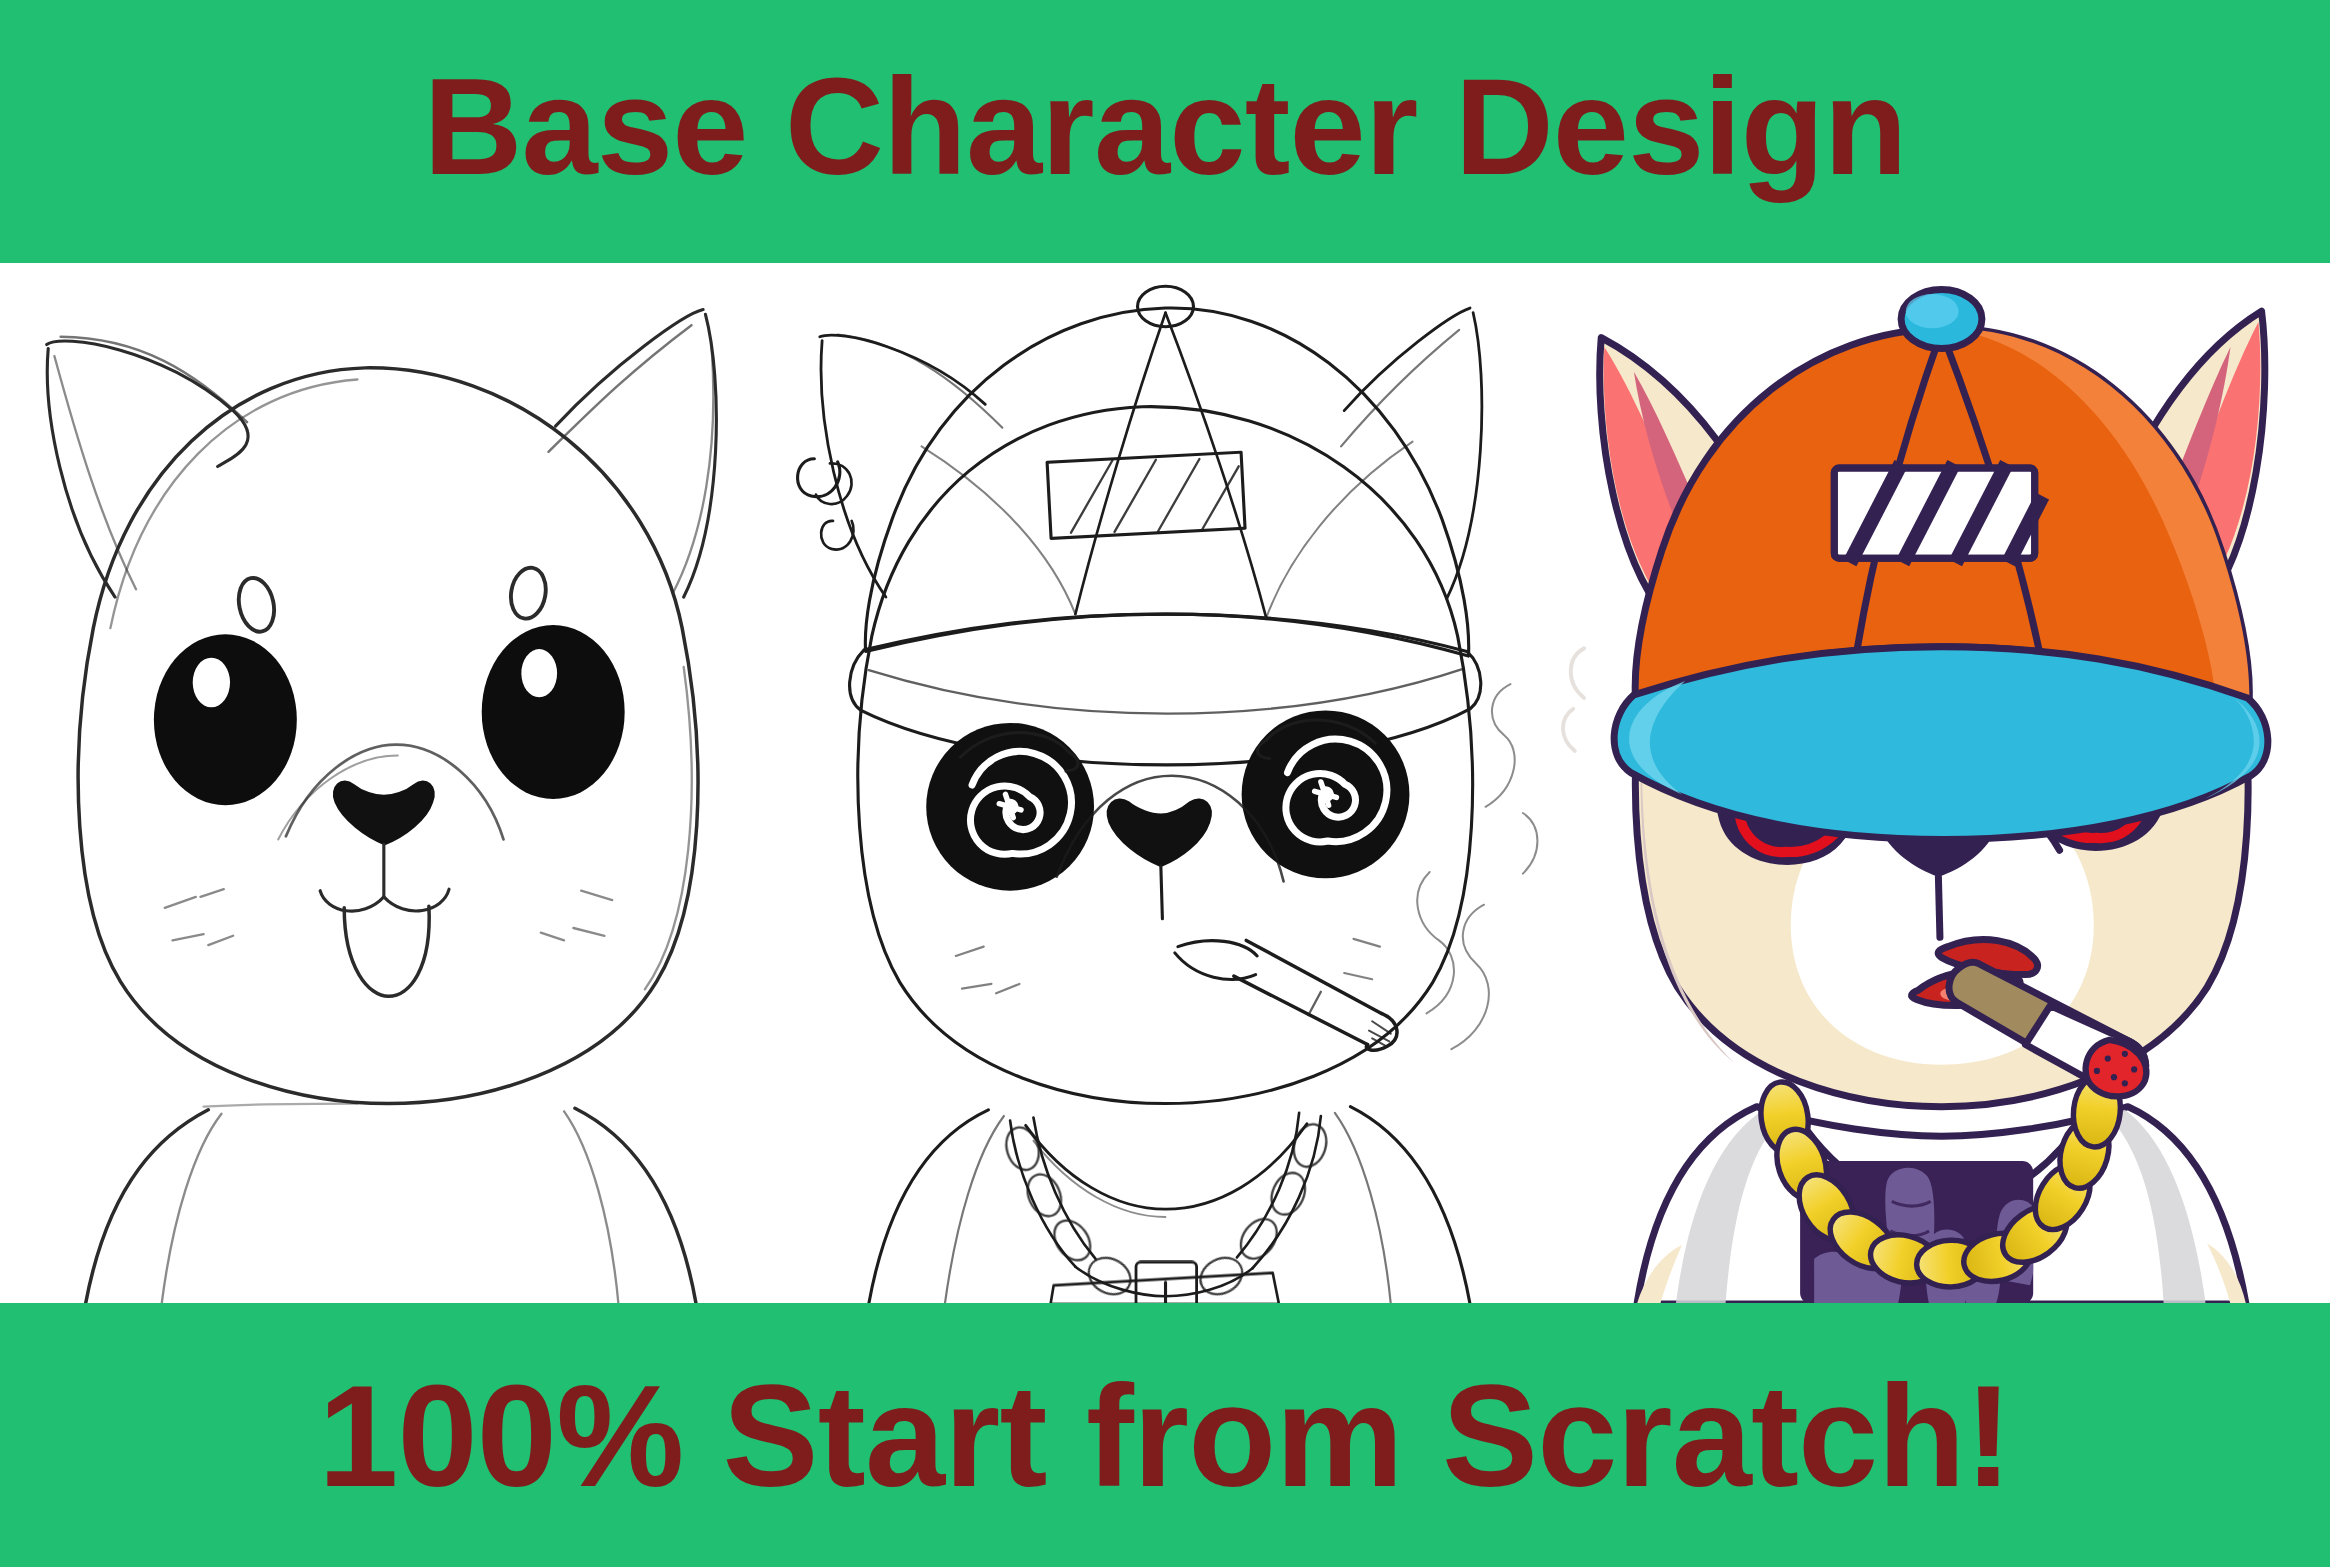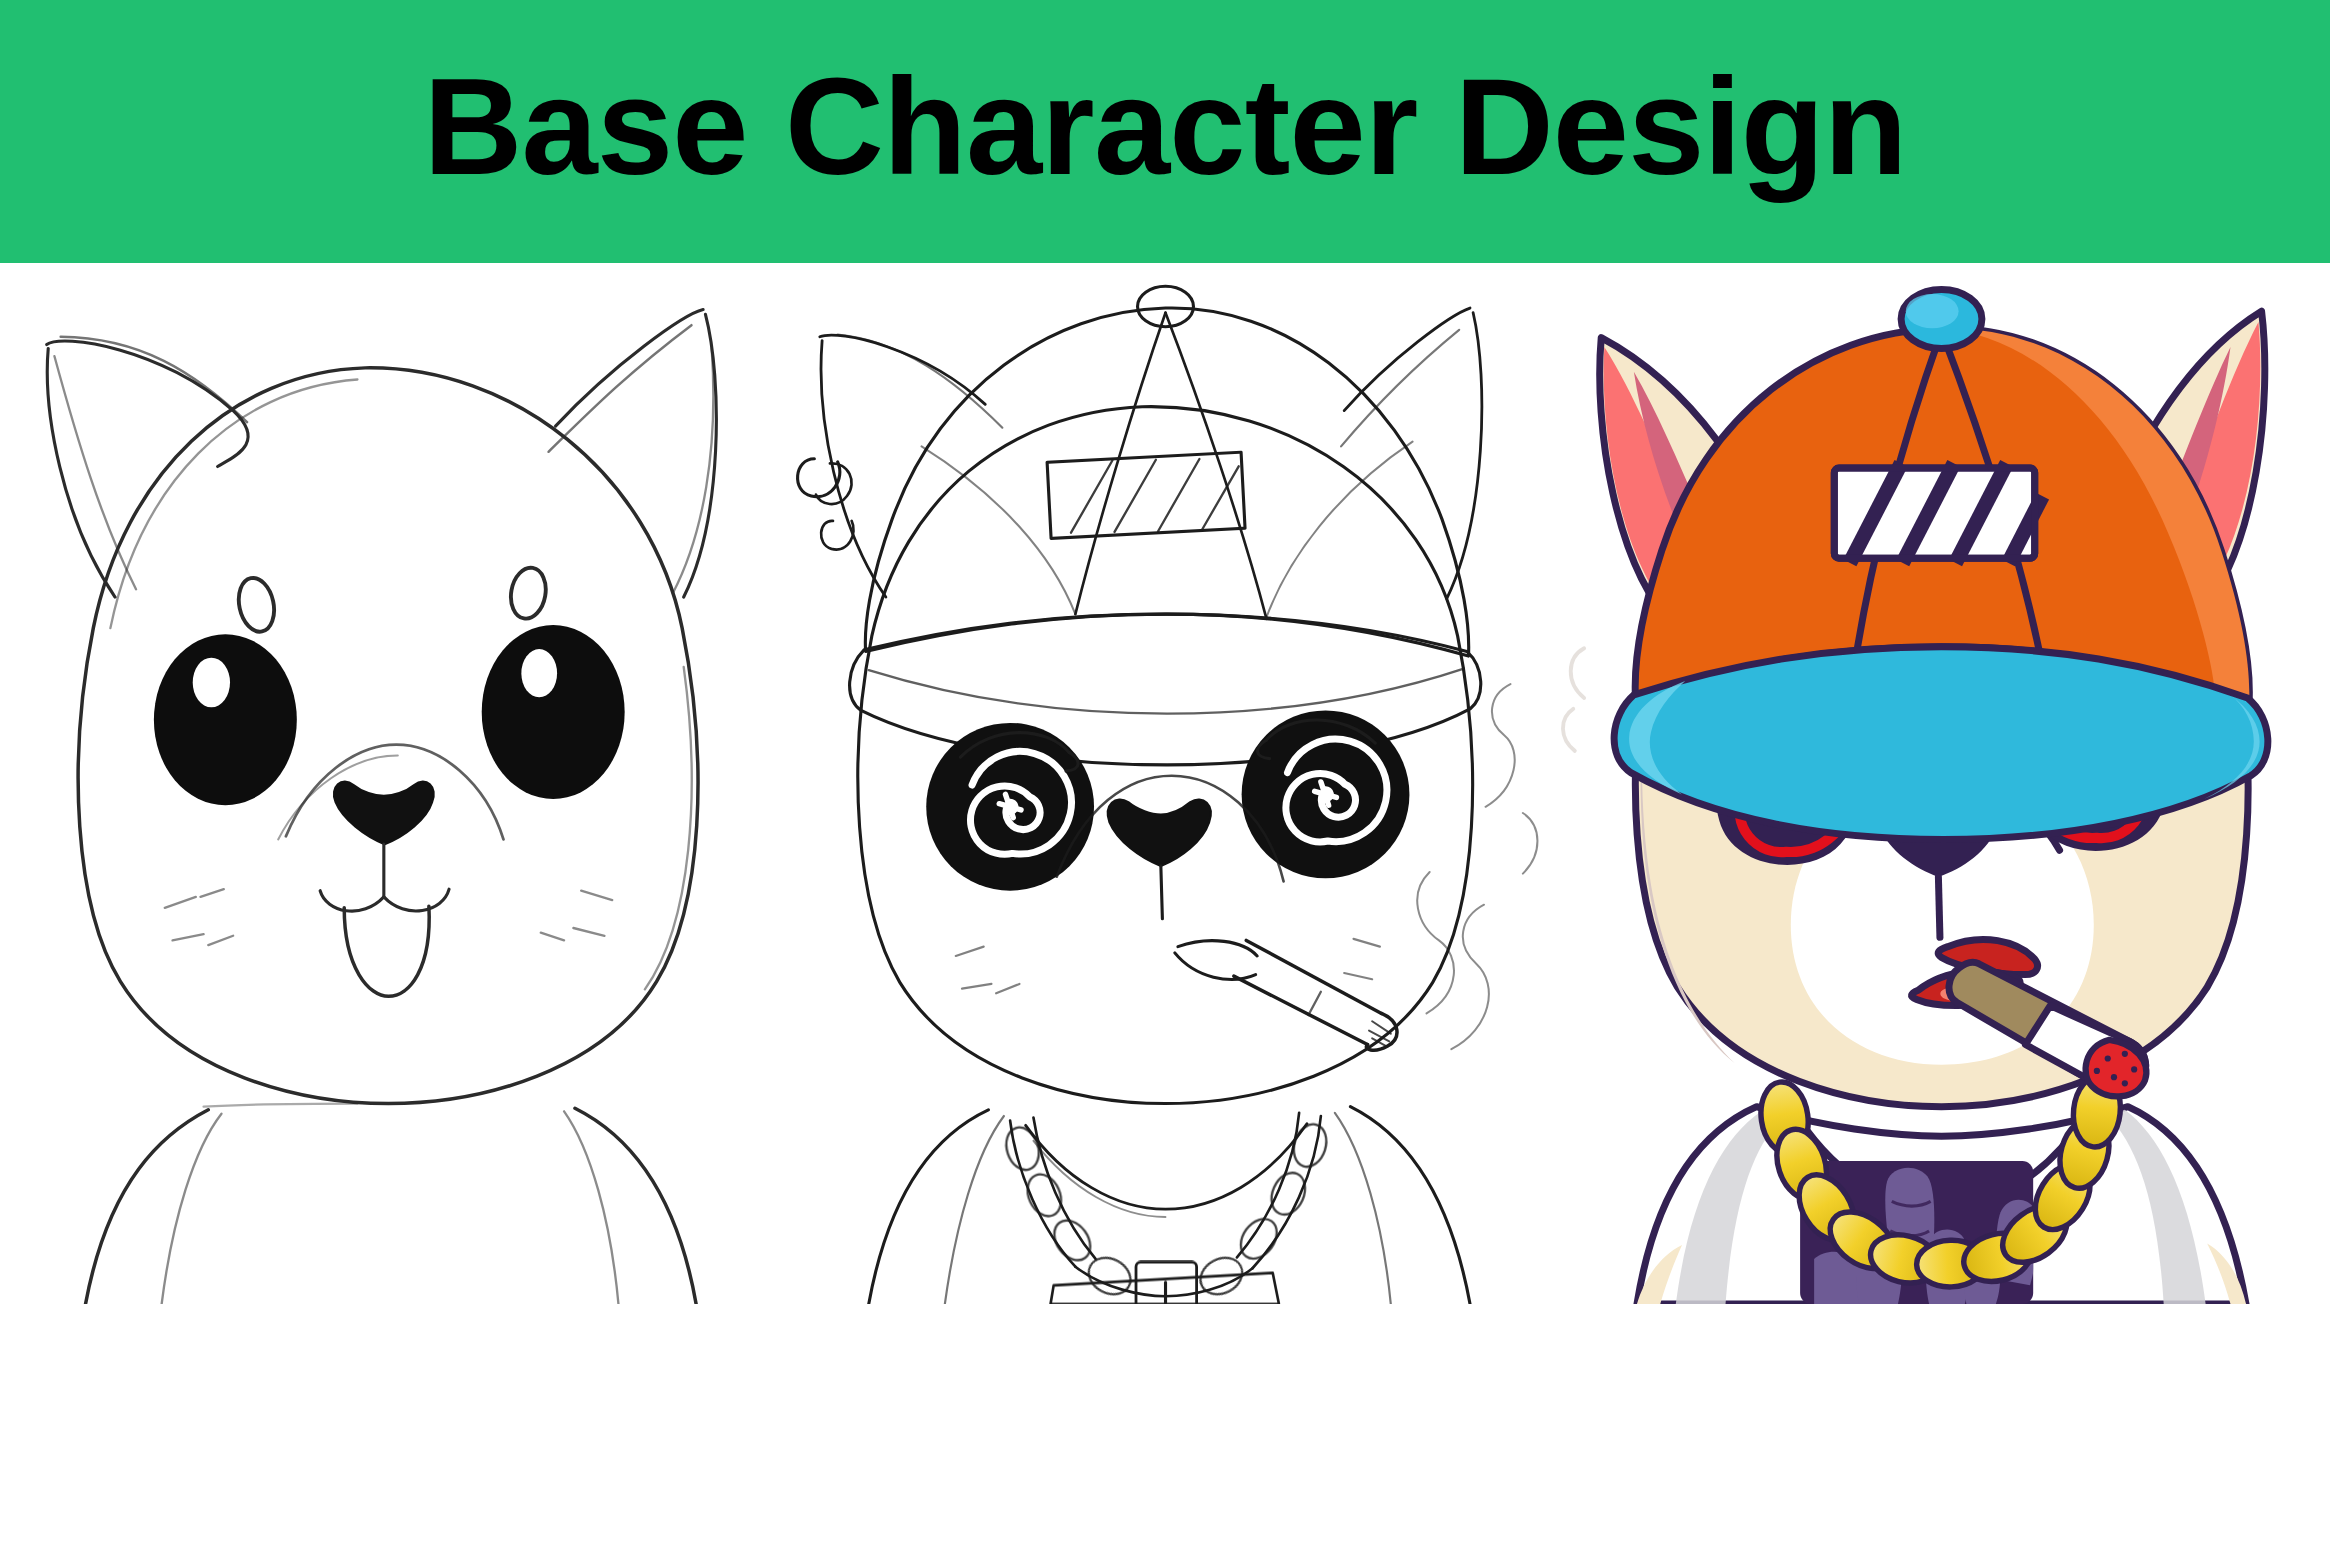--- a/index.html
+++ b/index.html
@@ -13,21 +13,21 @@
 
   .band{
     position:absolute;left:0;width:2330px;
     display:flex;align-items:center;justify-content:center;
     background:#21bf71;
   }
   .band-top{top:0;height:263px;}
   .band-bottom{top:1303px;height:264px;}
 
   .band-title{
-    color:#000000;
+    color:#7f1d1d;
     font-family:"Liberation Sans", sans-serif;
     font-weight:700;
     letter-spacing:-0.8px;
     line-height:1;
     white-space:nowrap;
     text-align:center;
   }
   .band-top .band-title{font-size:137px;transform:translateY(-4.7px);}
   .band-bottom .band-title{font-size:144px;transform:translateY(1.6px);}
 
@@ -432,15 +432,18 @@
         </g>
 
         <g fill="none" stroke="#d9d2cc" stroke-width="5" opacity=".65" stroke-linecap="round">
           <path d="M40 560 C 16 540, 18 508, 40 496"></path>
           <path d="M28 628 C 8 612, 8 586, 26 574"></path>
         </g>
       </svg>
     </div>
   </div>
 
+  <div class="band band-bottom">
+    <div class="band-title">100% Start from Scratch!</div>
+  </div>
 
 </div>
 
 
 </body></html>

